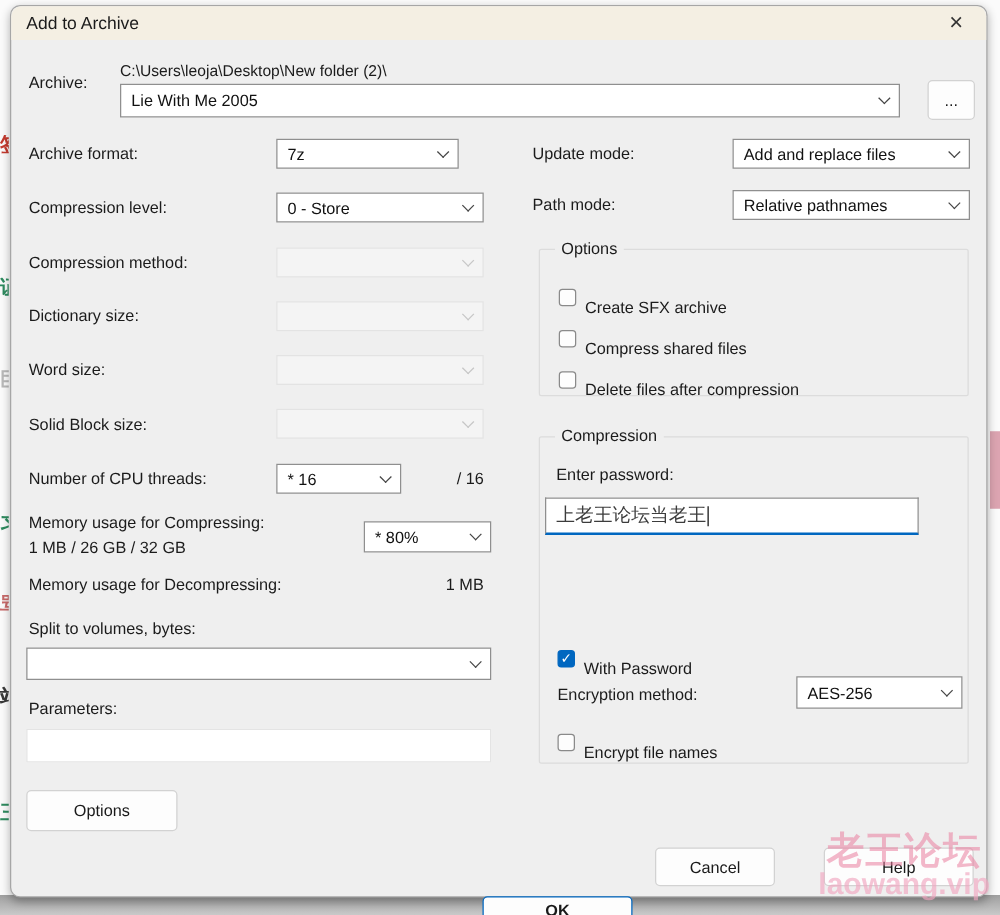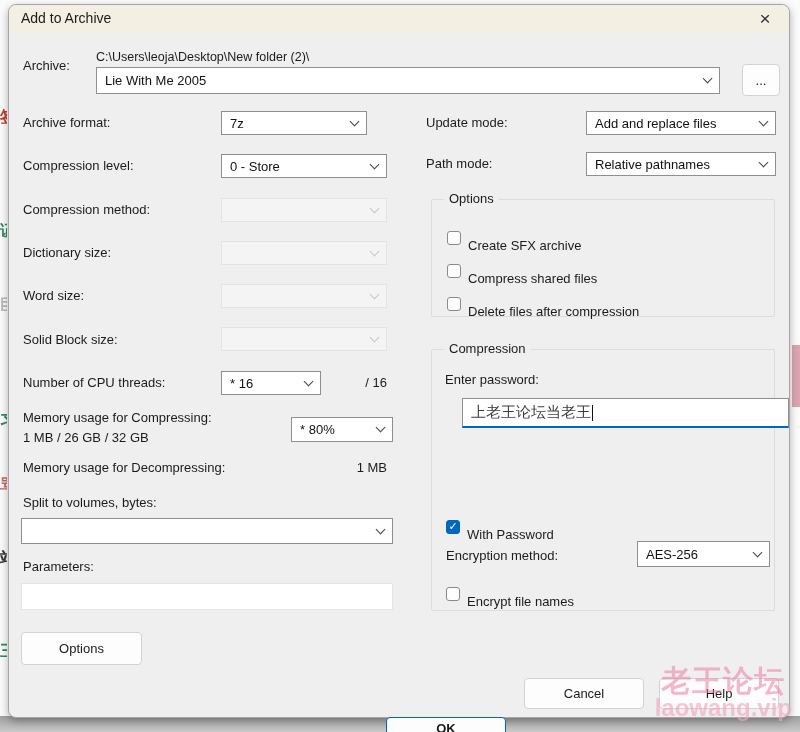--- a/index.html
+++ b/index.html
@@ -187,21 +187,21 @@
     <div class="cb-row" style="left:15px; top:88px;">
       <span class="cb"></span>
       <span class="cb-label">Delete files after compression</span>
     </div>
   </div>
 
   <div class="group" style="left:422px; top:344px; width:344px; height:262px;">
     <div class="group-title">Compression</div>
 
     <div class="lbl" style="left:13px; top:22px;">Enter password:</div>
-    <div class="pw-field" style="left:30px; top:48px; width:327px; height:30px;">
+    <div class="pw-field" style="left:4px; top:48px; width:299px; height:30px;">
       <span class="pw-text">上老王论坛当老王</span>
       <span class="caret"></span>
     </div>
 
     <div class="cb-row" style="left:14px; top:161px;">
       <span class="cb checked">✓</span>
       <span class="cb-label">With Password</span>
     </div>
 
     <div class="lbl" style="left:14px; top:198px;">Encryption method:</div>
@@ -212,21 +212,21 @@
 
     <div class="cb-row" style="left:14px; top:228px;">
       <span class="cb"></span>
       <span class="cb-label">Encrypt file names</span>
     </div>
   </div>
 
   <div class="btn primary" style="left:377px; top:712px; width:120px; height:22px;font-weight:bold;">
     <span>OK</span>
   </div>
-  <div class="btn" style="left:515px; top:673px; width:120px; height:31px;">
+  <div class="btn" style="left:515px; top:673px; width:96px; height:31px;">
     <span>Cancel</span>
   </div>
   <div class="btn" style="left:650px; top:673px; width:120px; height:31px;">
     <span>Help</span>
   </div>
 </div>
 
 <div class="watermark">
   <div class="wm1">老王论坛</div>
   <div class="wm2">laowang.vip</div>

